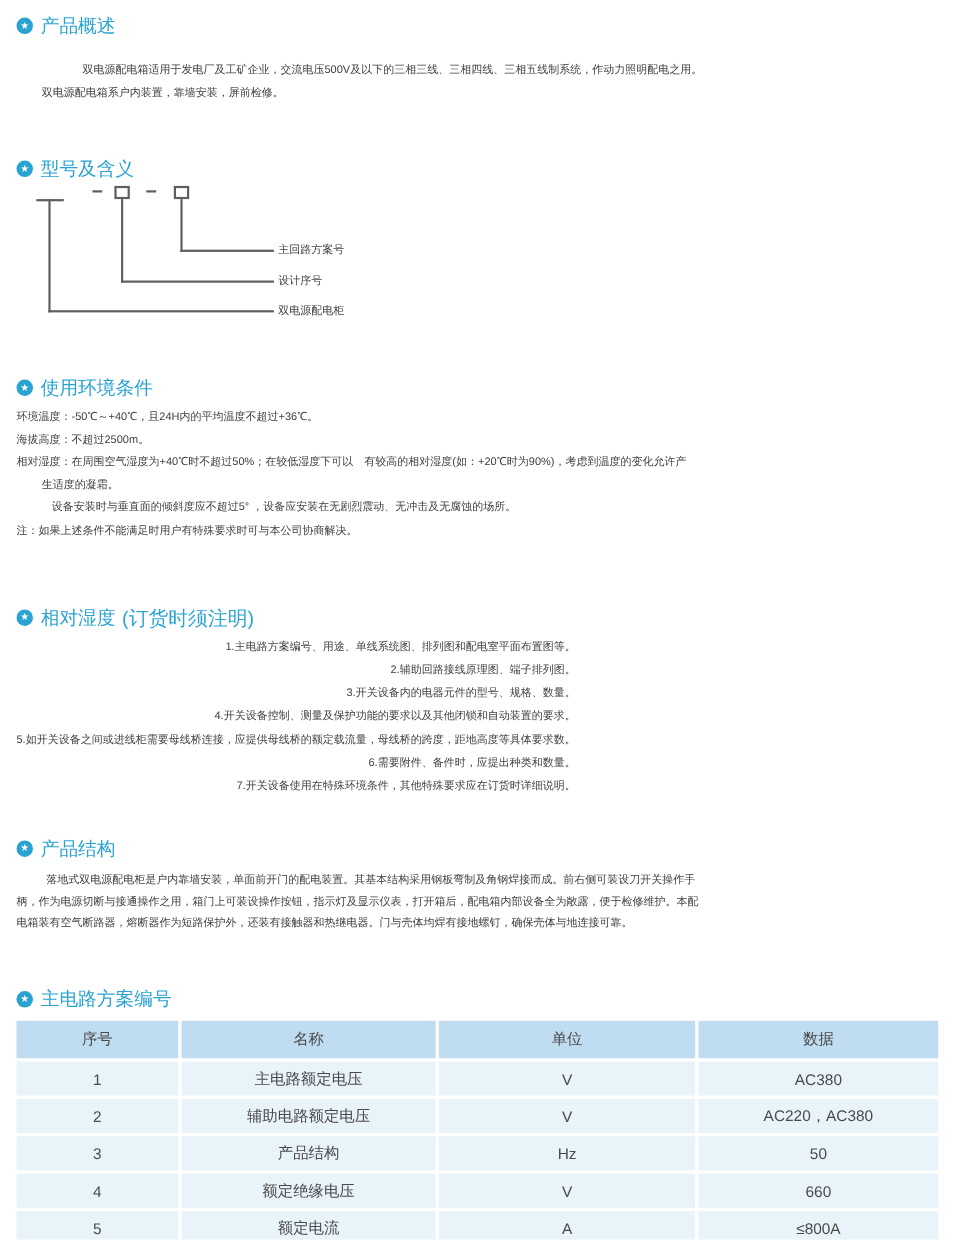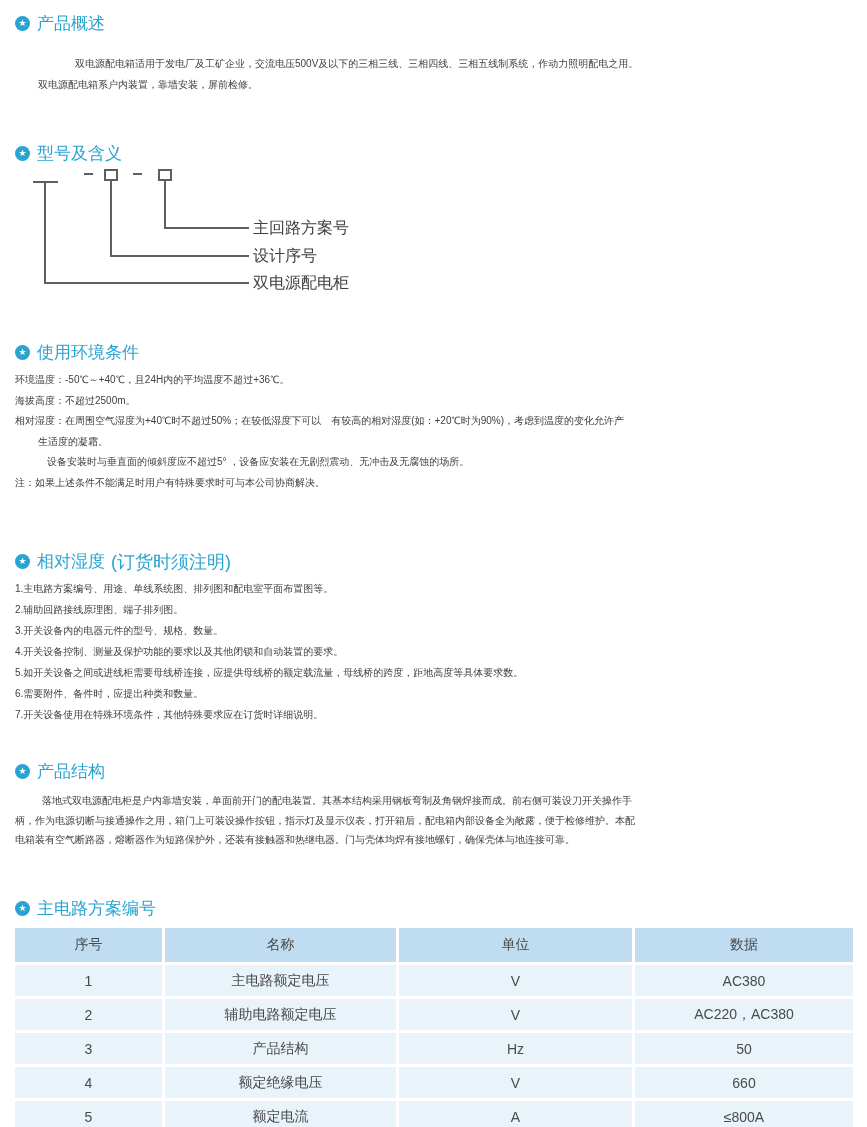--- a/index.html
+++ b/index.html
@@ -22,28 +22,28 @@
   }
   .badge::before{content:"★";font-size:9px;line-height:1;}
   .sec-h .t{font-size:17px;color:var(--accent);margin-left:7px;white-space:nowrap;}
   .sec-h .sub{font-size:18px;color:var(--accent);margin-left:6px;white-space:nowrap;padding-top:2px;}
   
   .lines{position:absolute;}
   .ln{white-space:nowrap;font-size:10px;color:var(--ink);}
   .ind1{padding-left:23px}.ind2{padding-left:27px}.ind3{padding-left:32px}.ind4{padding-left:37px}
   .ov{left:38px;top:53px;}  .ov .ln{line-height:21px;height:21px;}
   .env{left:15px;top:370px;} .env .ln{line-height:20.5px;height:20.5px;}
-  .ord{left:15px;top:578px;} .ord .ln{line-height:21px;height:21px;}
+  .ord{left:15px;top:578px;text-align:right;} .ord .ln{line-height:21px;height:21px;}
   .str{left:15px;top:791px;} .str .ln{line-height:19.5px;height:19.5px;}
   
   .dg{position:absolute;left:0;top:165px;width:430px;height:130px;}
   .dg .hl{position:absolute;height:2px;background:var(--line);}
   .dg .vl{position:absolute;width:2px;background:var(--line);}
   .dg .bx{position:absolute;width:10px;height:8px;border:2px solid var(--line);background:#fff;}
-  .dg .lb{position:absolute;left:253px;font-size:16px;line-height:16px;color:var(--ink);white-space:nowrap;}
+  .dg .lb{position:absolute;left:253px;font-size:10px;line-height:16px;color:var(--ink);white-space:nowrap;}
   
   .ptable{
     position:absolute;left:12px;top:925px;
     border-collapse:separate;border-spacing:3px;
     font-size:14px;color:#4a4a4a;text-align:center;table-layout:fixed;
   }
   .ptable th{background:var(--th-bg);height:32px;font-weight:normal;}
   .ptable td{background:var(--td-bg);height:29px;}
 </style>
 </head>

